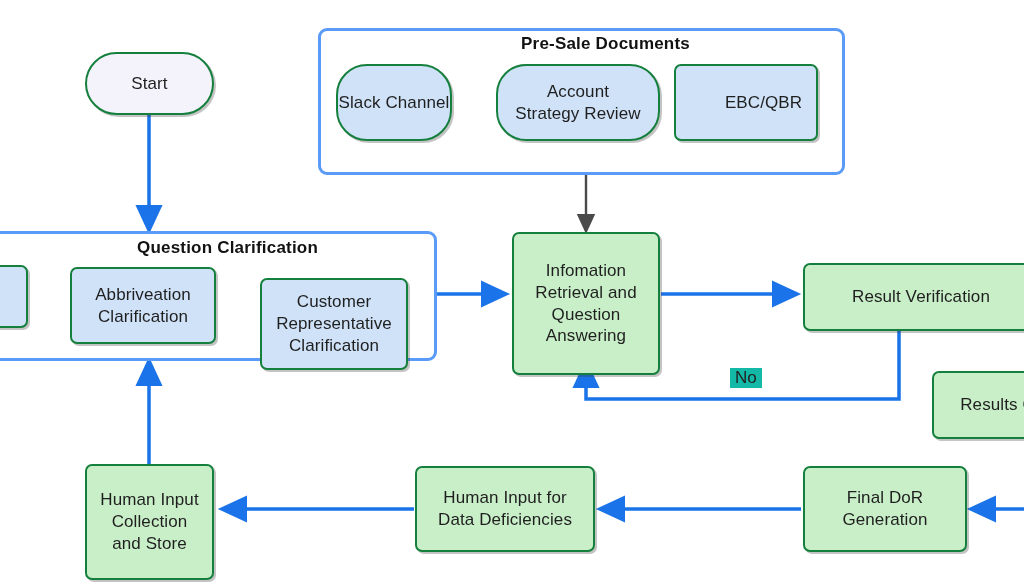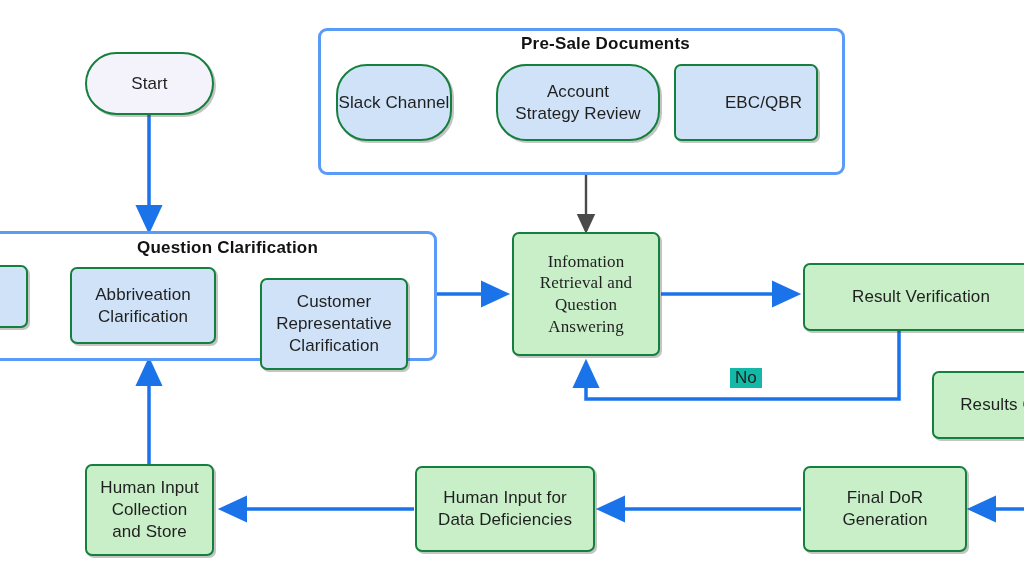--- a/index.html
+++ b/index.html
@@ -144,36 +144,36 @@
     <span>Abbriveation
 Clarification</span>
   </div>
 
   <div class="node blue" style="left:252px; top:278px; width:148px; height:92px;margin-left:8px;">
     <span>Customer
 Representative
 Clarification</span>
   </div>
 
-  <div class="node green" style="left:512px; top:232px; width:148px; height:124px;font-family:Liberation Serif, serif;">
+  <div class="node green" style="left:512px; top:232px; width:148px; height:143px;">
     <span>Infomation
 Retrieval and
 Question
 Answering</span>
   </div>
 
   <div class="node green" style="left:803px; top:263px; width:236px; height:68px;">
     <span>Result Verification</span>
   </div>
 
   <div class="node green" style="left:932px; top:371px; width:132px; height:68px;">
     <span>Results O</span>
   </div>
 
-  <div class="node green" style="left:85px; top:464px; width:129px; height:92px;">
+  <div class="node green" style="left:85px; top:464px; width:129px; height:116px;">
     <span>Human Input
 Collection
 and Store</span>
   </div>
 
   <div class="node green" style="left:415px; top:466px; width:180px; height:86px;">
     <span>Human Input for
 Data Deficiencies</span>
   </div>
 

